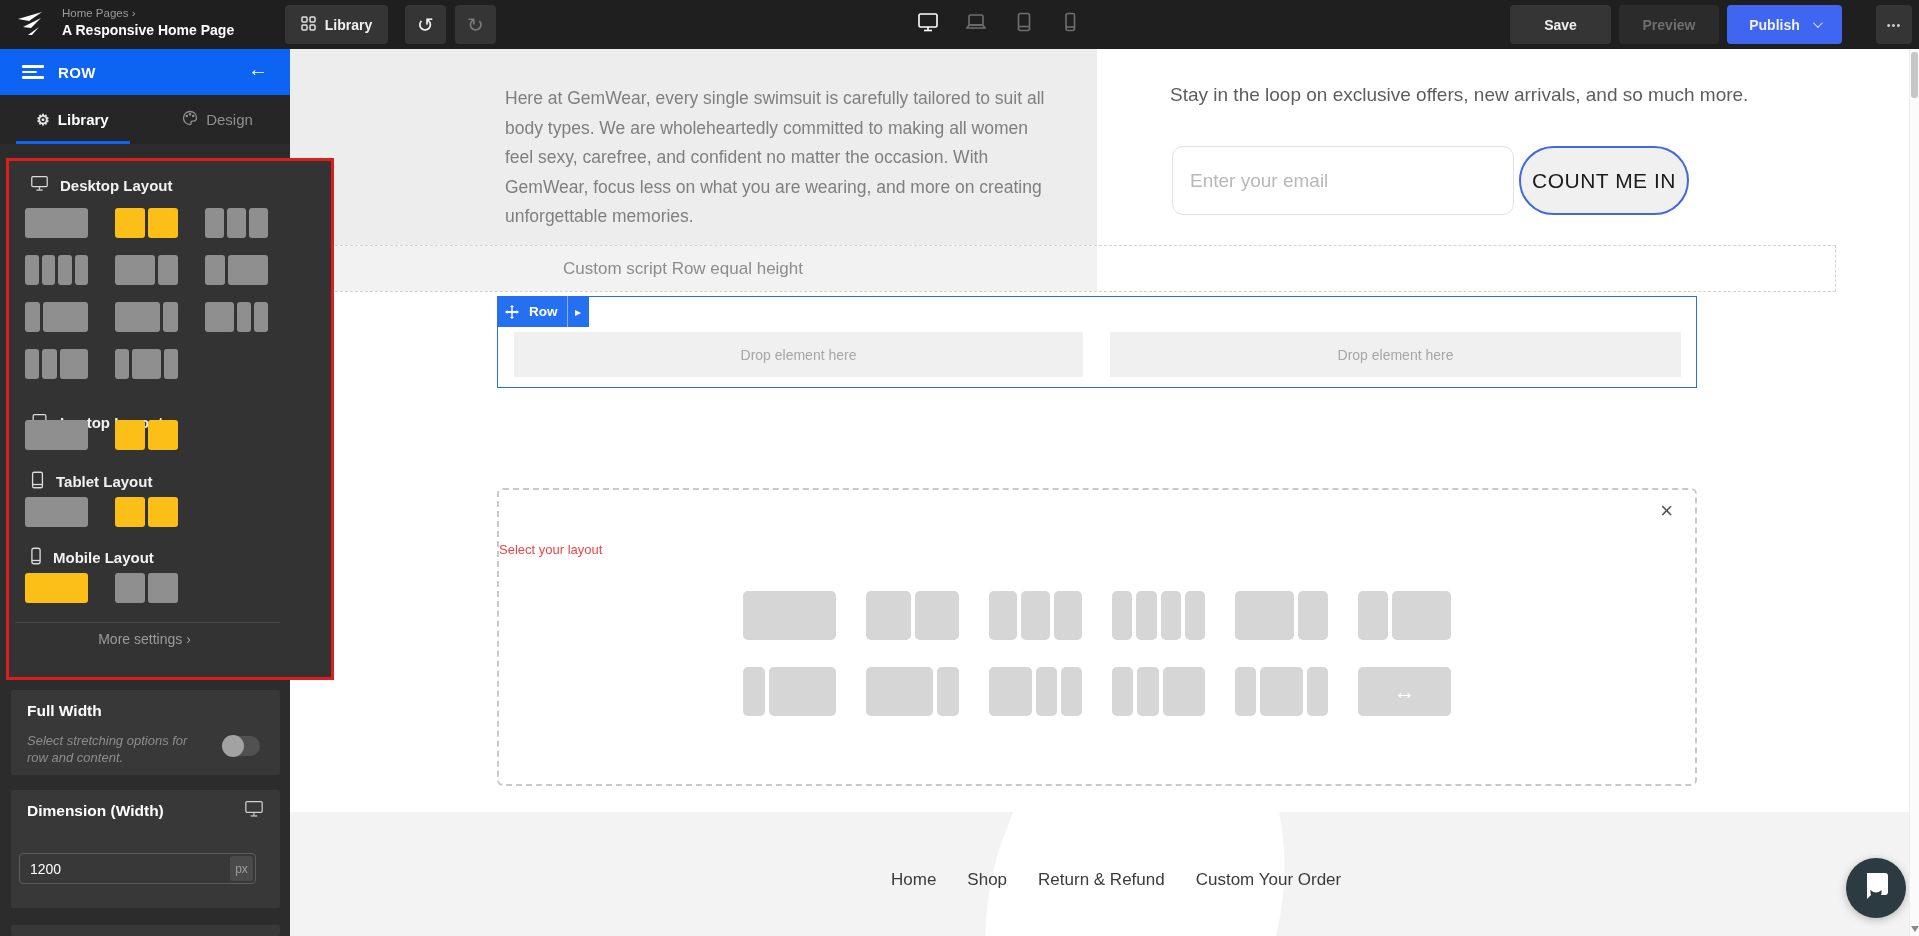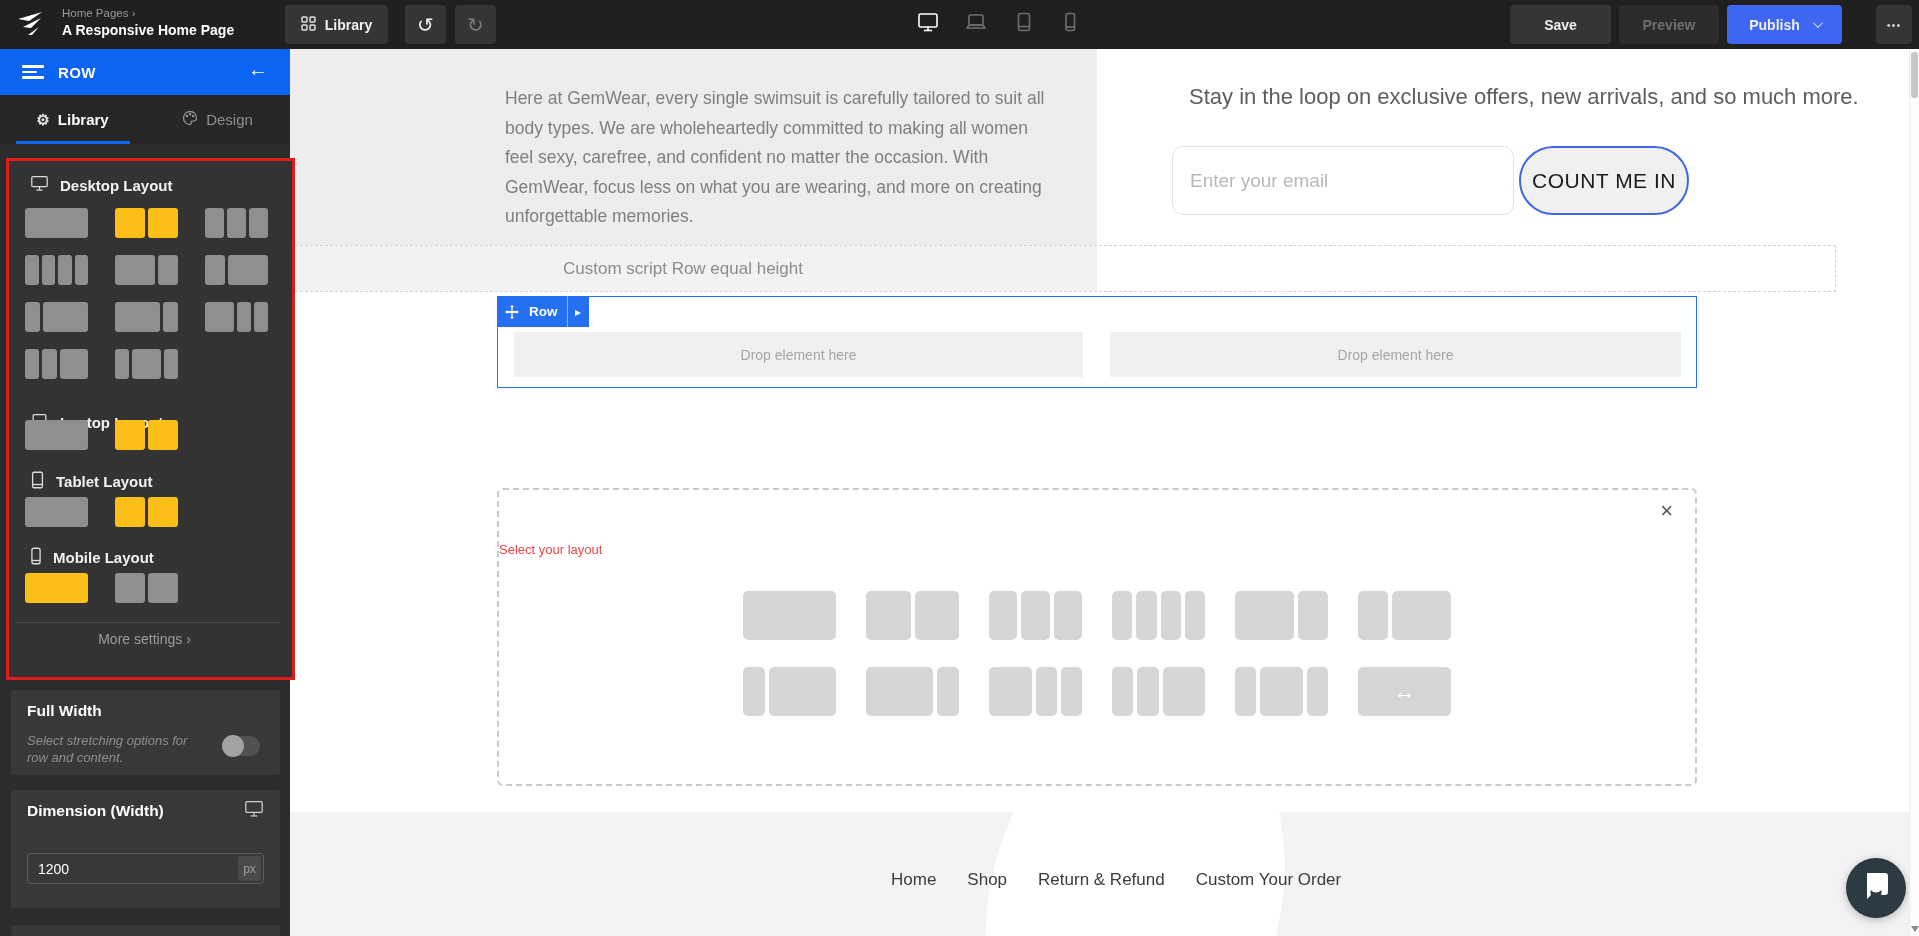--- a/index.html
+++ b/index.html
@@ -28,49 +28,49 @@
   #row-header .htitle { margin-left:14px; font-size:15px; font-weight:bold; letter-spacing:.4px; }
   #back-btn { position:absolute; right:22px; top:9px; font-size:20px; color:#fff; cursor:pointer; }
   #tabs { position:absolute; left:0; top:46px; width:290px; height:49px; background:#262626; display:flex; }
   .tab { width:145px; height:49px; display:flex; align-items:center; justify-content:center; gap:8px;
          font-size:15px; cursor:pointer; position:relative; color:#8f8f8f; }
   .tab.active { color:#fff; font-weight:bold; }
   .tab.active .underline { position:absolute; left:16px; bottom:0; width:114px; height:3px; background:#0d63f2; }
   .gear { font-size:15px; color:#e3e3e3; }
 
   
-  #layout-panel { position:absolute; left:6px; top:109px; width:289px; height:522px; background:#333333;
+  #layout-panel { position:absolute; left:6px; top:109px; width:328px; height:522px; background:#333333;
                   border:3px solid #e01d1d; z-index:45; }
   .sec-label { position:absolute; left:21px; display:flex; align-items:center; gap:11px; color:#f2f2f2;
                font-size:15px; font-weight:bold; }
   .sec-label svg { stroke:#dcdcdc; }
   .lay-grid { position:absolute; left:16px; display:grid; grid-template-columns:repeat(3,63px); gap:17px 27px; }
   .layout-option { height:30px; display:flex; gap:3px; cursor:pointer; }
   .layout-option .seg { background:#8f8f8f; border-radius:3px; height:100%; }
   .layout-option.selected .seg { background:#fcbf17; }
   #divider { position:absolute; left:6px; top:461px; width:265px; height:1px; background:#494949; }
   #more-settings { position:absolute; left:0; top:470px; width:271px; text-align:center; color:#9b9b9b;
                    font-size:14px; cursor:pointer; }
 
   .panel { position:absolute; left:11px; width:269px; background:#383838; border-radius:2px; color:#fff; }
   .panel .ptitle { position:absolute; left:16px; top:12px; font-size:15.5px; font-weight:bold; }
   #fullwidth-desc { position:absolute; left:16px; top:42px; width:170px; font-size:13px; font-style:italic;
                     color:#8d8d8d; line-height:17px; }
   #toggle { position:absolute; left:211px; top:46px; width:38px; height:20px; background:#515151; border-radius:10px; cursor:pointer; }
   #toggle .knob { position:absolute; left:0; top:-1px; width:22px; height:22px; border-radius:50%; background:#a2a2a2; }
-  #dim-input { position:absolute; left:16px; top:63px; width:237px; height:31px; border:1px solid #5c5c5c; border-radius:4px; background:transparent; }
+  #dim-input { position:absolute; left:8px; top:63px; width:237px; height:31px; border:1px solid #5c5c5c; border-radius:4px; background:transparent; }
   #dim-input input { width:100%; height:100%; background:transparent; border:none; outline:none; color:#fff;
                      font-size:14px; padding-left:10px; font-family:"Liberation Sans",sans-serif; }
   #px-badge { position:absolute; right:2px; top:2px; bottom:2px; width:23px; background:#4a4a4a; border-radius:3px;
               color:#9f9f9f; font-size:12px; display:flex; align-items:center; justify-content:center; }
 
   
   #grayblock { position:absolute; left:290px; top:49px; width:807px; height:196px; background:#ededed; }
   #about-text { position:absolute; left:505px; top:84px; width:548px; font-size:17.5px; line-height:29.5px; color:#7f7f7f; }
-  #stay-text { position:absolute; left:1170px; top:84px; font-size:22px; color:#5d5d5d;margin-left:19px; }
+  #stay-text { position:absolute; left:1170px; top:84px; font-size:19px; color:#5d5d5d; }
   #email-input { position:absolute; left:1172px; top:146px; width:342px; height:69px; border:1px solid #e2e2e2;
                  border-radius:11px; background:#fff; padding-left:17px; font-size:19px; color:#444; outline:none;
                  font-family:"Liberation Sans",sans-serif; }
   #email-input::placeholder { color:#b8b8b8; }
   #countme-btn { position:absolute; left:1519px; top:146px; width:170px; height:69px; border-radius:35px;
                  border:2px solid #4168e0; background:#f0f0f0; color:#1c1c1c; font-size:21px;
                  display:flex; align-items:center; justify-content:center; letter-spacing:.5px; cursor:pointer; }
   #script-band { position:absolute; left:290px; top:245px; width:1546px; height:47px;
                  border-top:1px dashed #d2d2d2; border-bottom:1px dashed #d2d2d2; border-right:1px dashed #d2d2d2; }
   #script-band .fill { position:absolute; left:0; top:0; width:807px; height:45px; background:#f2f2f2; }

